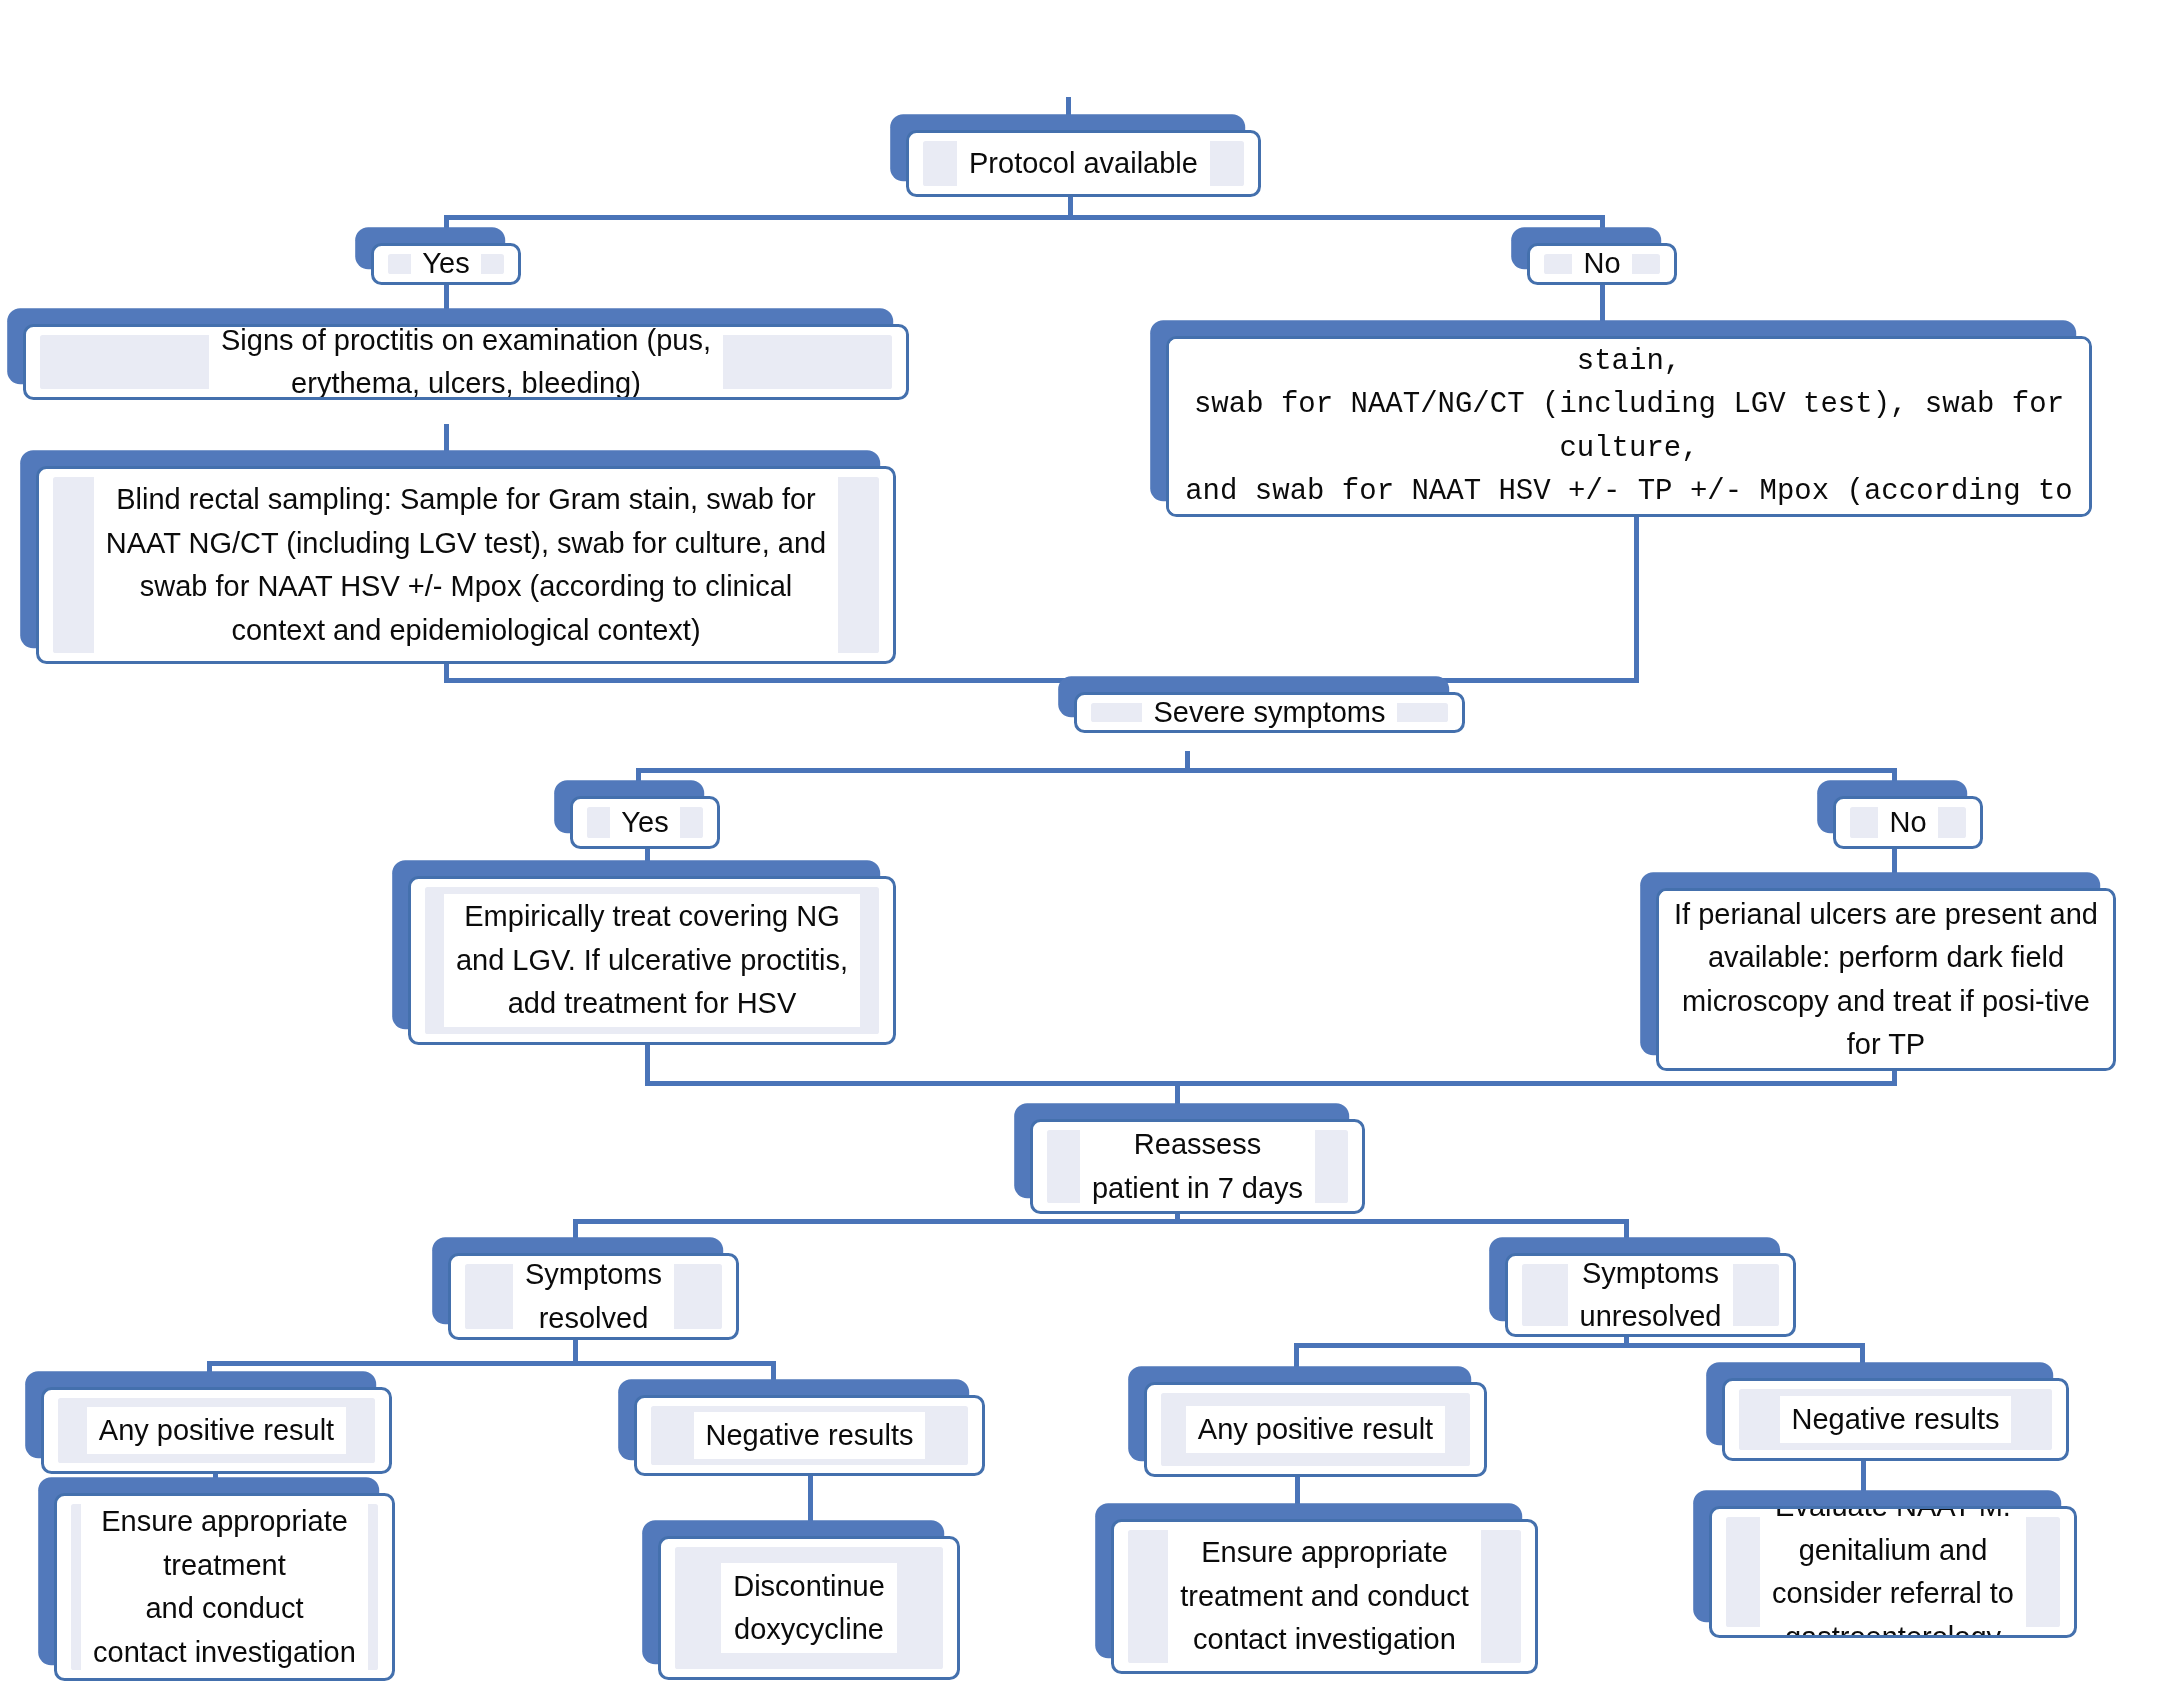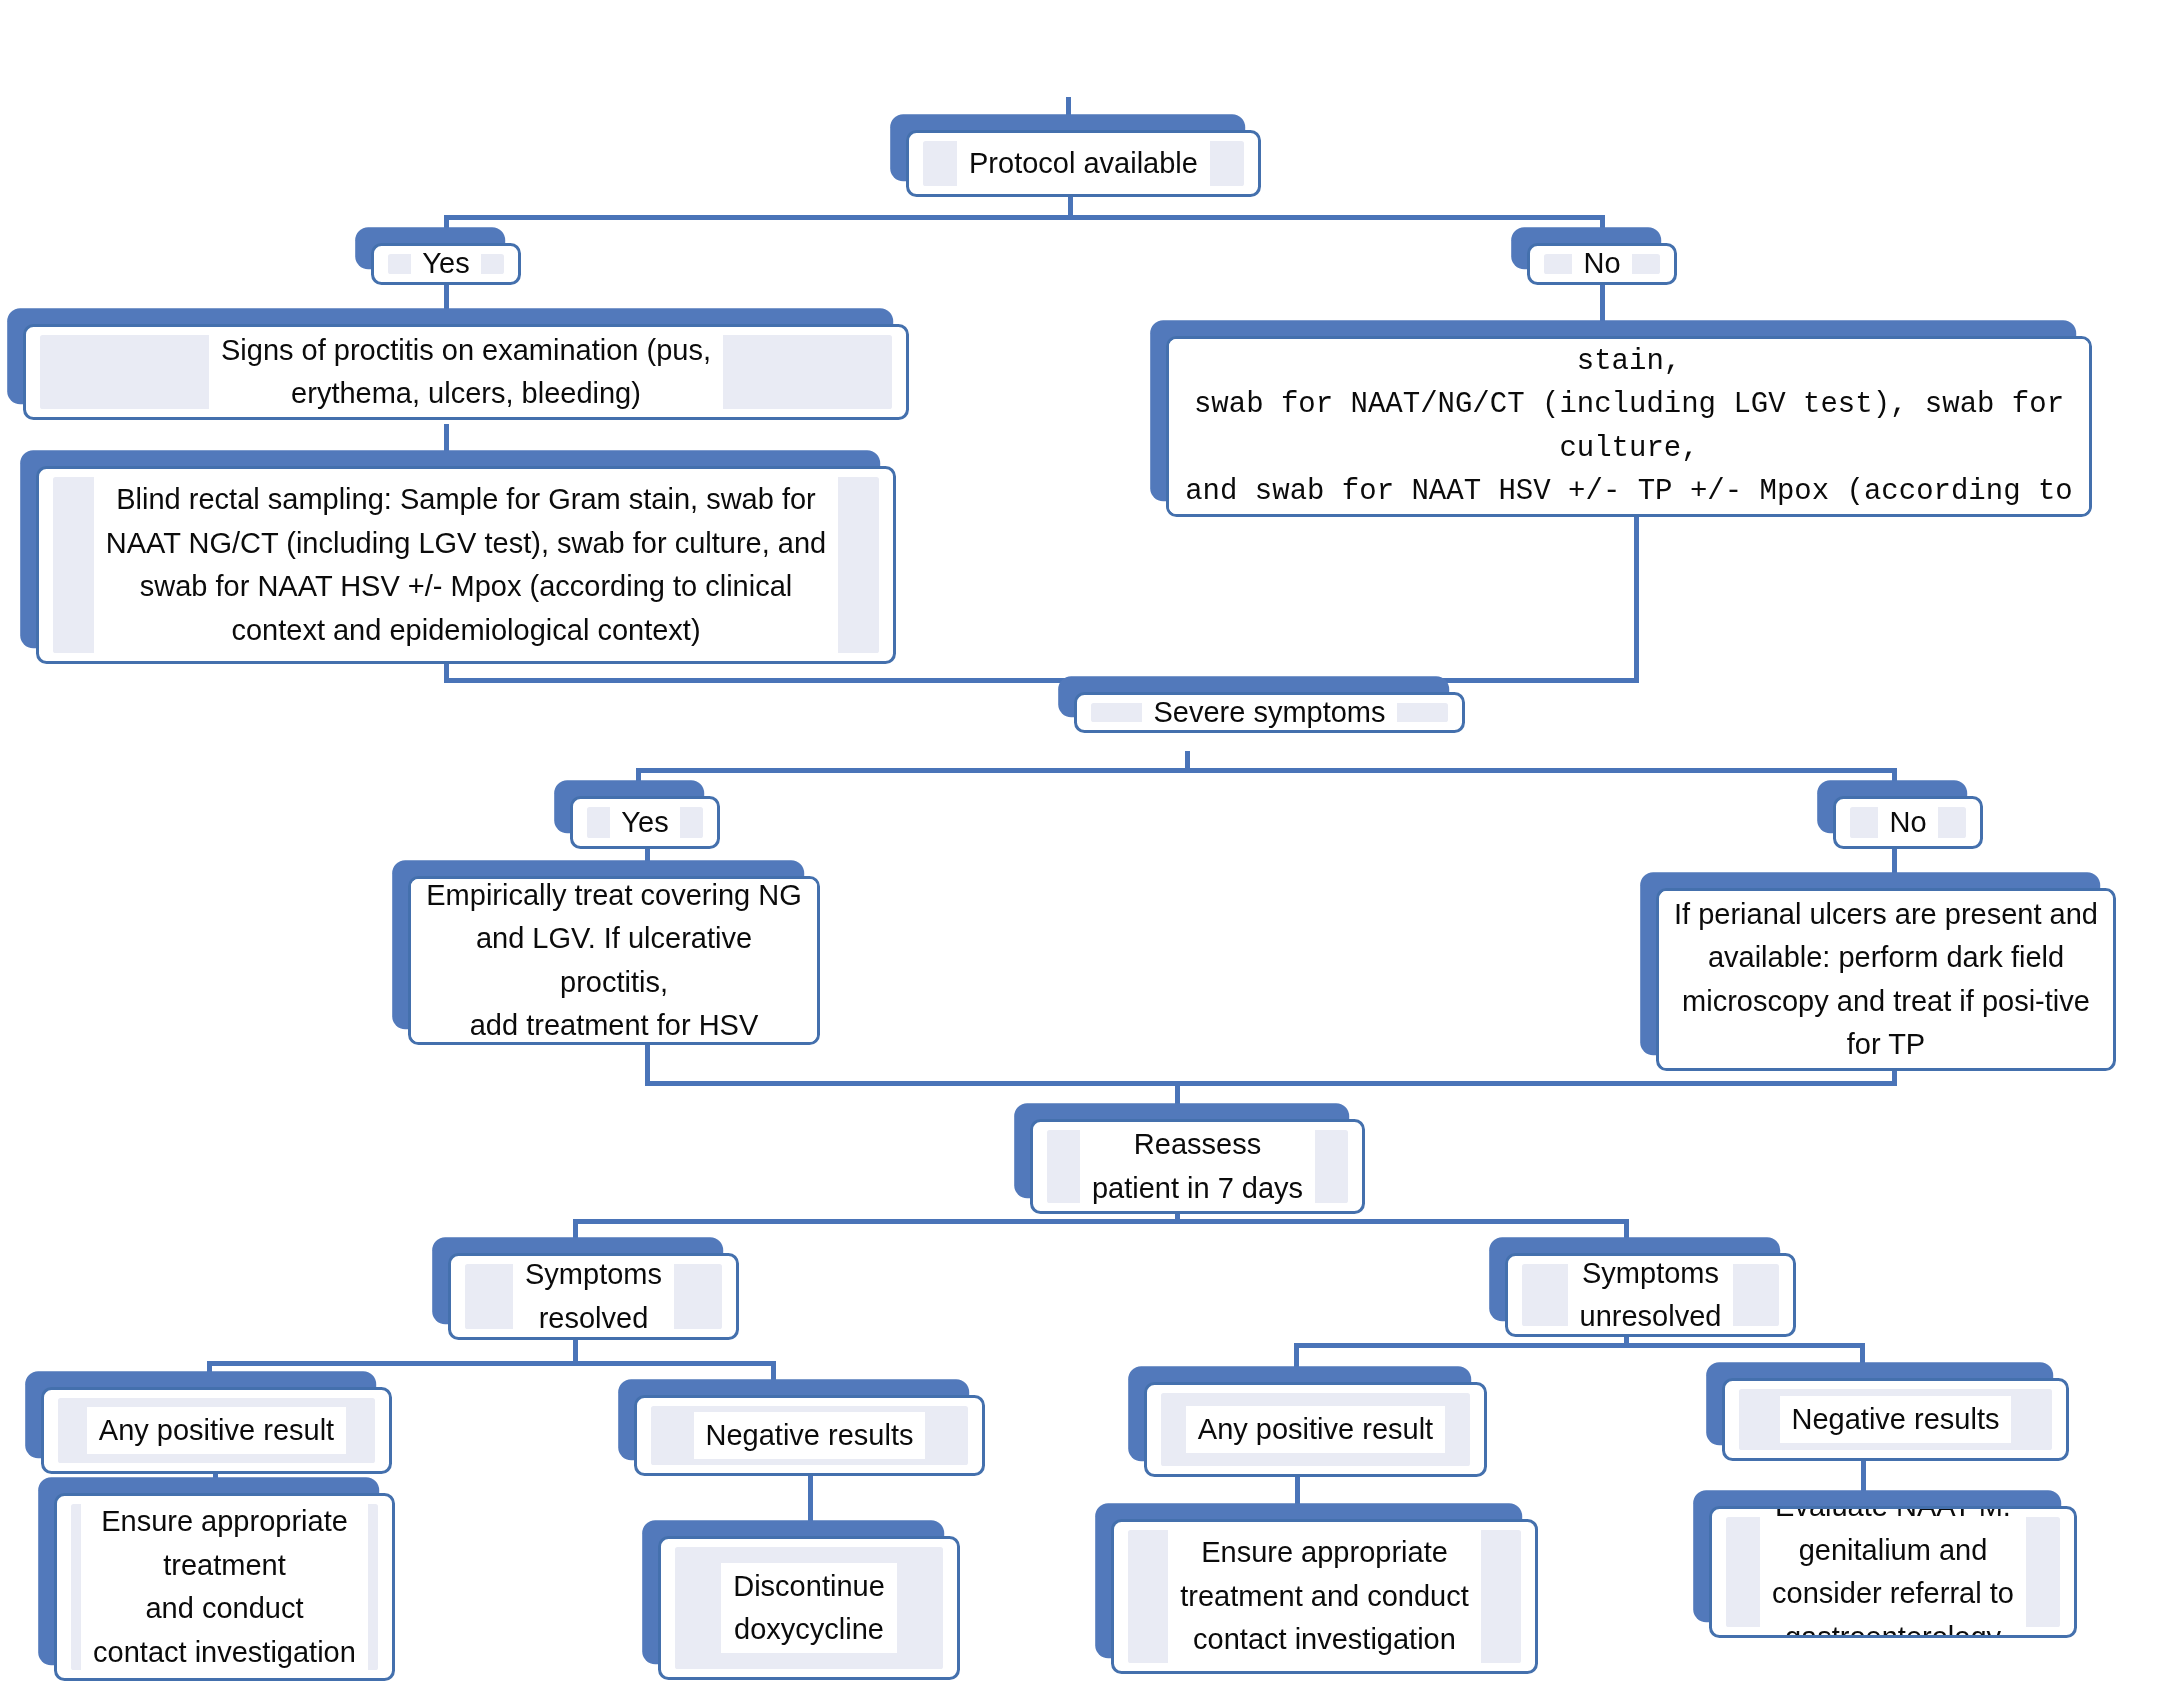--- a/index.html
+++ b/index.html
@@ -118,21 +118,21 @@
       </div>
   </div>
 
   <div class="node" style="left:1527px;top:243px;width:150px;height:42px;">
     <div class="shadow"></div>
     <div class="box">
         <span>No</span>
       </div>
   </div>
 
-  <div class="node" style="left:23px;top:324px;width:886px;height:96px;border-radius:25px;">
+  <div class="node" style="left:23px;top:324px;width:886px;height:76px;border-radius:25px;">
     <div class="shadow"></div>
     <div class="box">
         <span>Signs of proctitis on examination (pus,
 erythema, ulcers, bleeding)</span>
       </div>
   </div>
 
   <div class="node" style="left:36px;top:466px;width:860px;height:198px;">
     <div class="shadow"></div>
     <div class="box">
@@ -167,21 +167,21 @@
       </div>
   </div>
 
   <div class="node" style="left:1833px;top:796px;width:150px;height:53px;">
     <div class="shadow"></div>
     <div class="box">
         <span>No</span>
       </div>
   </div>
 
-  <div class="node" style="left:408px;top:876px;width:412px;height:169px;">
+  <div class="node" style="left:408px;top:876px;width:488px;height:169px;">
     <div class="shadow"></div>
     <div class="box">
         <span>Empirically treat covering NG
 and LGV. If ulcerative proctitis,
 add treatment for HSV</span>
       </div>
   </div>
 
   <div class="node" style="left:1656px;top:888px;width:460px;height:183px;">
     <div class="shadow"></div>

